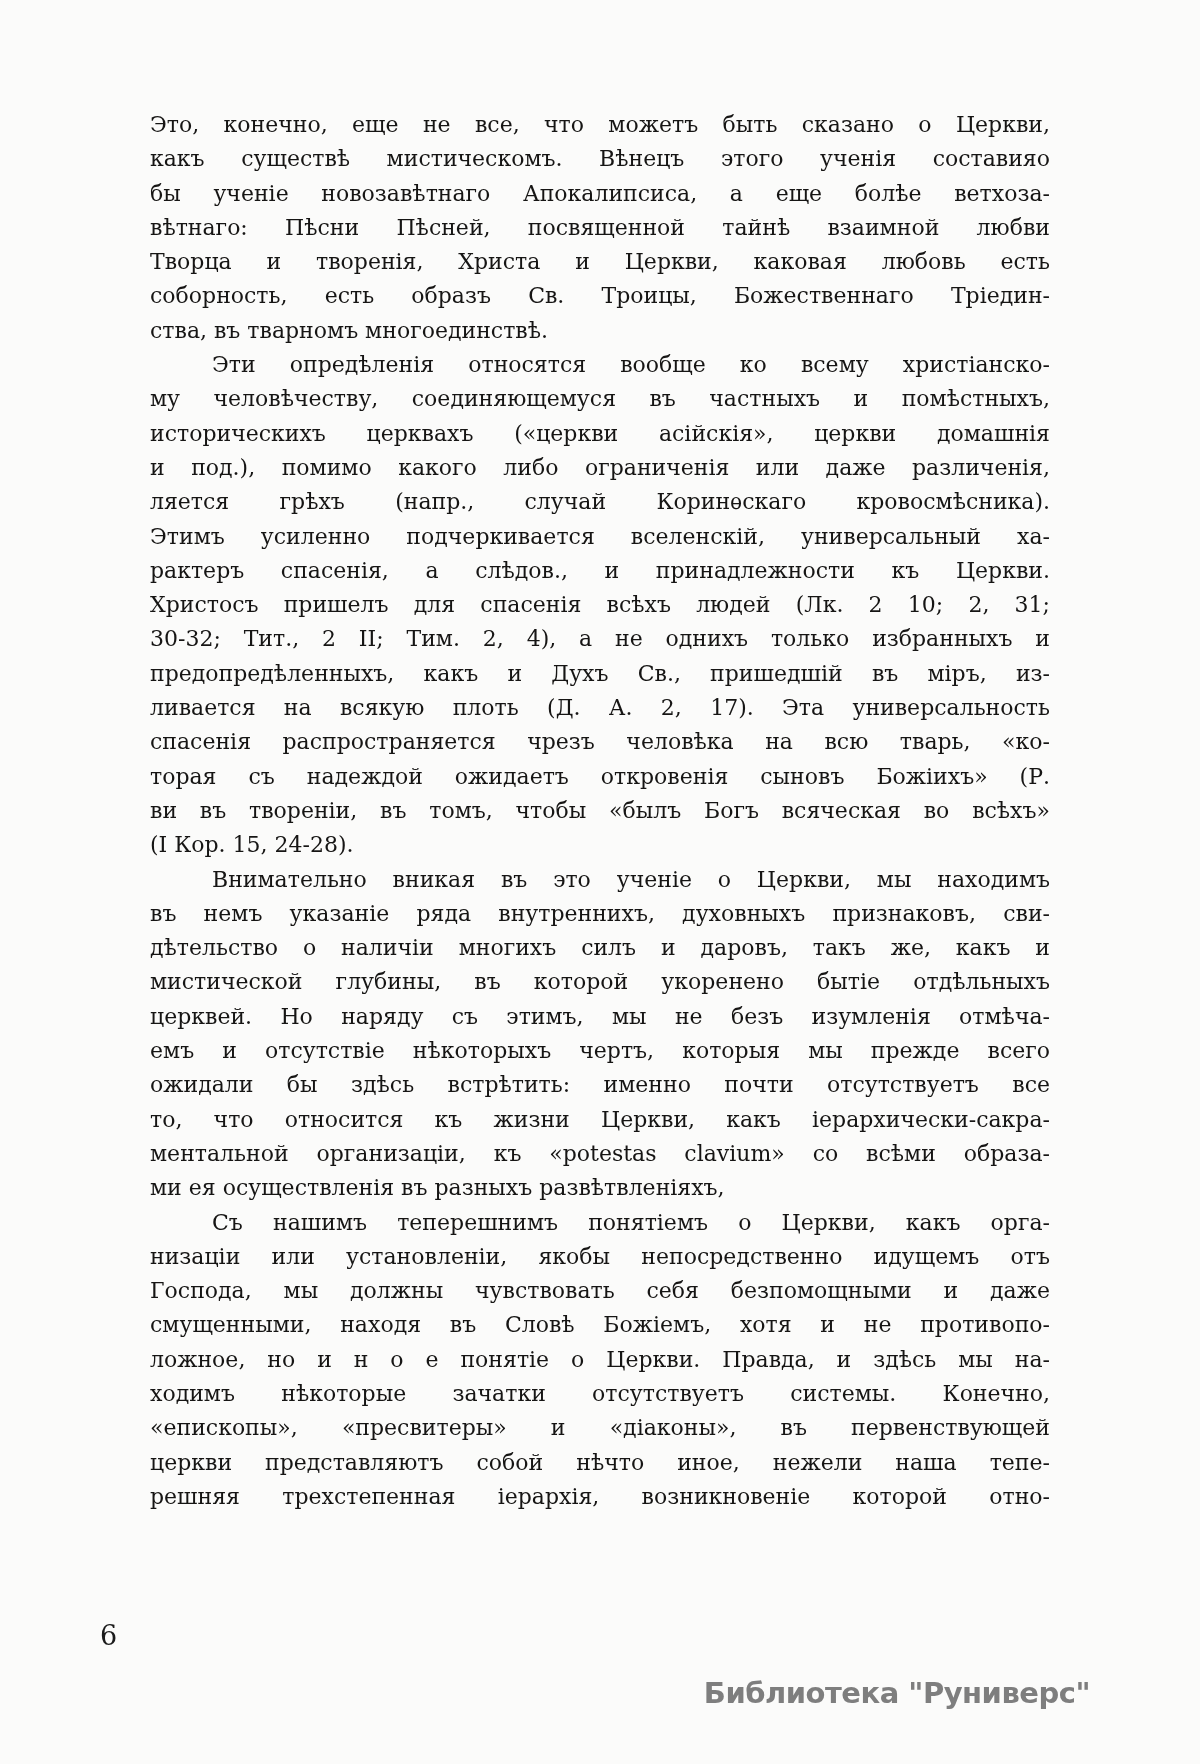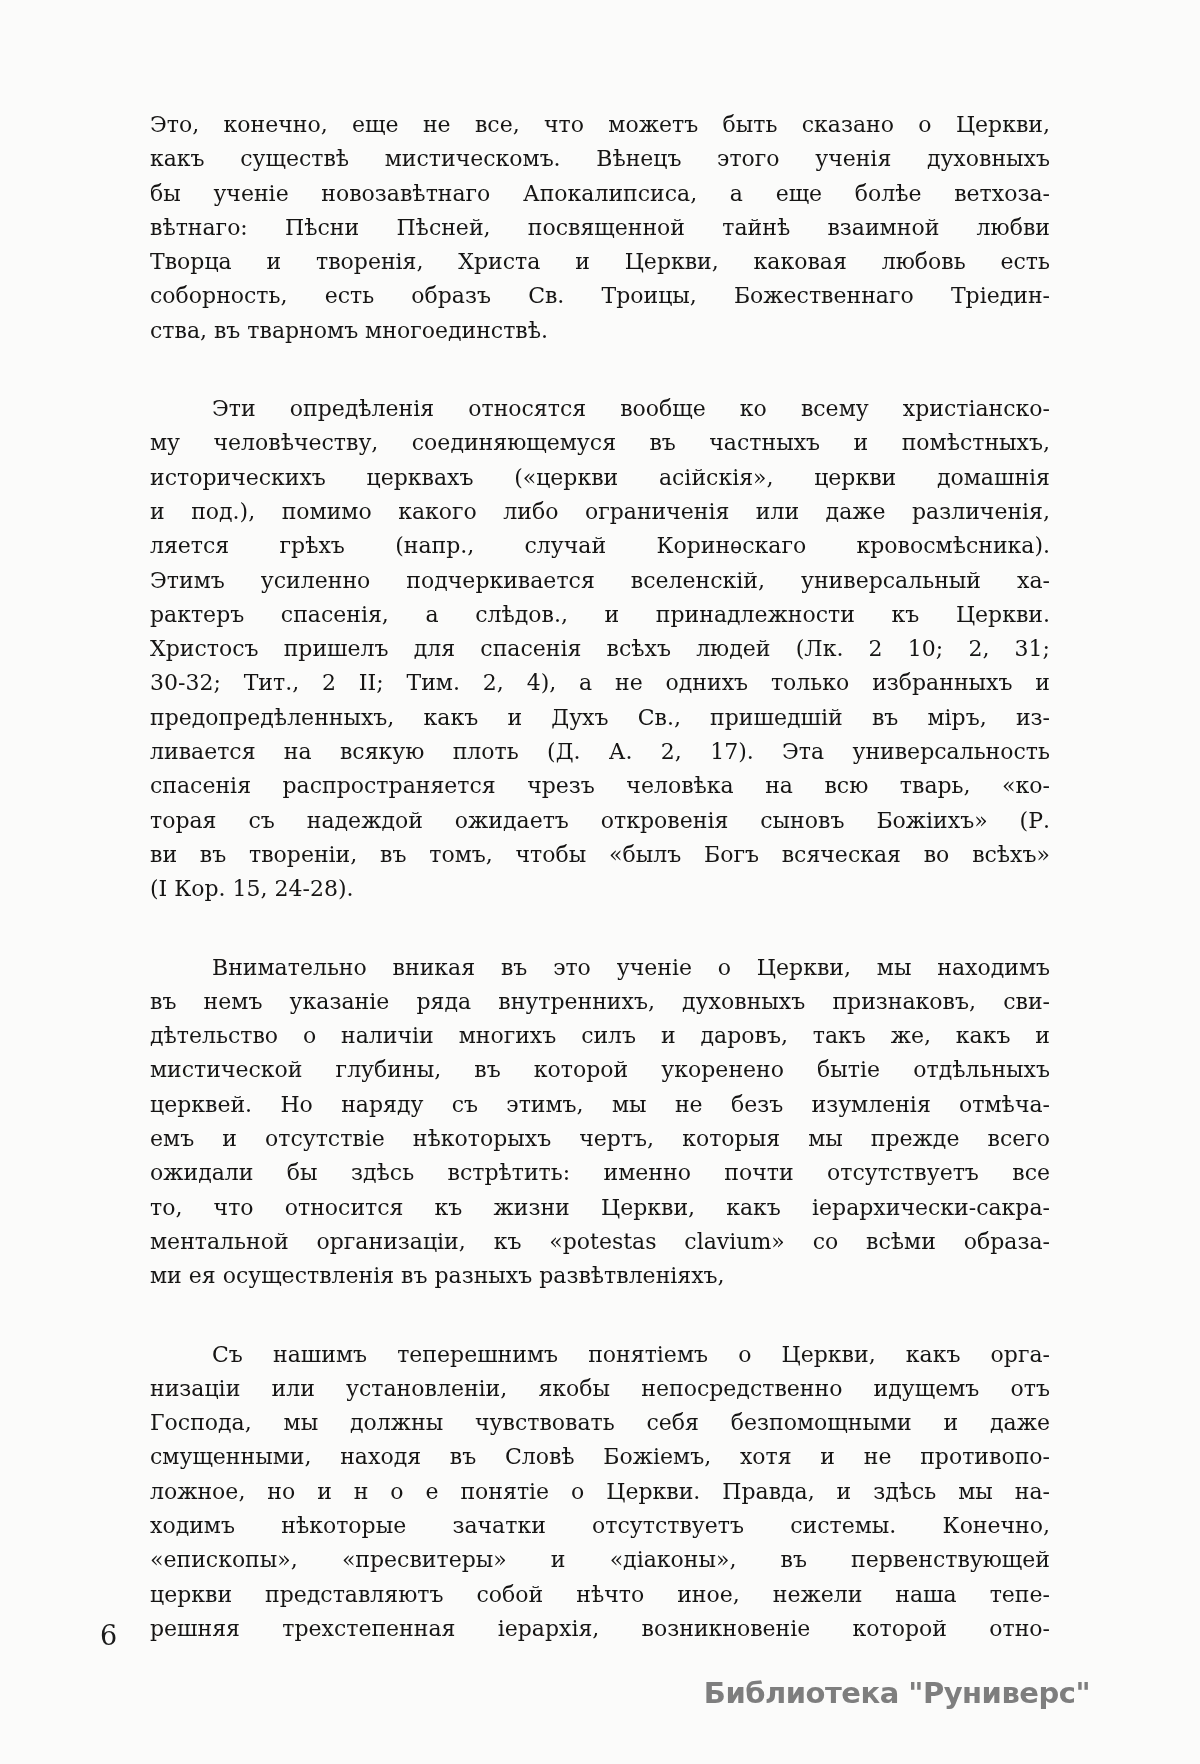--- a/index.html
+++ b/index.html
@@ -25,21 +25,20 @@
     color: #161514;
   }
   .line {
     height: 34.3px;
     overflow: hidden;
     text-align: justify;
     text-align-last: justify;
   }
   .line.indent {
     text-indent: 62px;
-    margin-top: 44px;
   }
   .line.last {
     text-align-last: left;
   }
   .page-number {
     position: absolute;
     left: 100px;
     top: 1620px;
     font-family: "DejaVu Serif", serif;
     font-size: 27px;
@@ -55,21 +54,21 @@
     color: #7e7e7e;
     letter-spacing: -0.5px;
   }
 </style>
 </head>
 <body>
 
 <div class="page">
   <div class="textblock" id="textblock">
       <div class="line">Это, конечно, еще не все, что можетъ быть сказано о Церкви,</div>
-      <div class="line">какъ существѣ мистическомъ. Вѣнецъ этого ученія духовныхъ</div>
+      <div class="line">какъ существѣ мистическомъ. Вѣнецъ этого ученія составияо</div>
       <div class="line">бы ученіе новозавѣтнаго Апокалипсиса, а еще болѣе ветхоза-</div>
       <div class="line">вѣтнаго: Пѣсни Пѣсней, посвященной тайнѣ взаимной любви</div>
       <div class="line">Творца и творенія, Христа и Церкви, каковая любовь есть</div>
       <div class="line">соборность, есть образъ Св. Троицы, Божественнаго Тріедин-</div>
       <div class="line last">ства, въ тварномъ многоединствѣ.</div>
       <div class="line indent">Эти опредѣленія относятся вообще ко всему христіанско-</div>
       <div class="line">му человѣчеству, соединяющемуся въ частныхъ и помѣстныхъ,</div>
       <div class="line">историческихъ церквахъ («церкви асійскія», церкви домашнія</div>
       <div class="line">и под.), помимо какого либо ограниченія или даже различенія,</div>
       <div class="line">ляется грѣхъ (напр., случай Коринѳскаго кровосмѣсника).</div>

